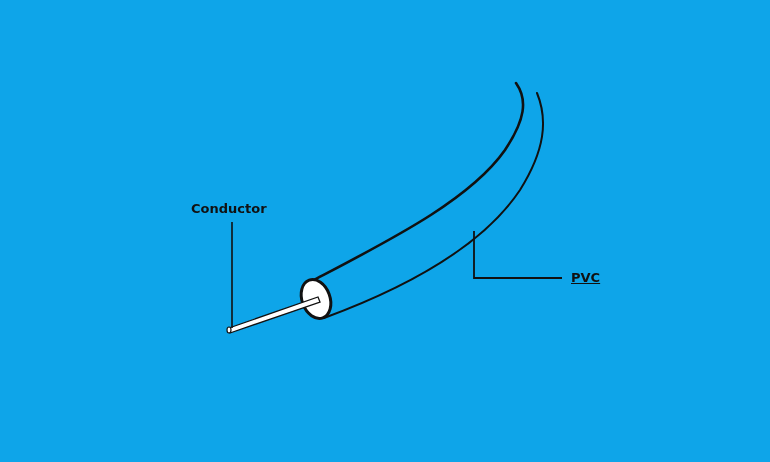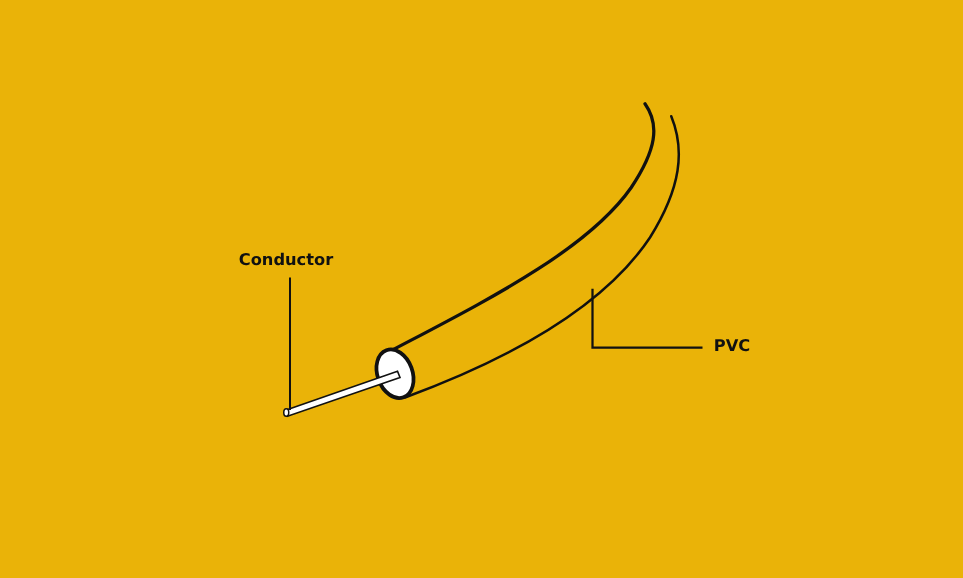--- a/index.html
+++ b/index.html
@@ -1,16 +1,16 @@
 <!DOCTYPE html>
 <html><head>
   <meta charset="utf-8">
   <style>
     html, body { margin: 0; padding: 0; background: #ffffff; }
-    #canvas { position: relative; width: 770px; height: 462px; background: #eab308; overflow: hidden; }
+    #canvas { position: relative; width: 770px; height: 462px; background: #0ea5e9; overflow: hidden; }
     svg { position: absolute; left: 0; top: 0; }
     .label { position: absolute; font-family: "DejaVu Sans", sans-serif; font-size: 13px; font-weight: bold; color: #111111; white-space: nowrap; }
   </style>
 </head>
 <body>
 
 <div id="canvas">
   <svg width="770" height="462" viewBox="0 0 770 462">
 
     <path d="M314 280 C 390 240, 470 200, 505 150 C 525 120, 528 100, 516 83" fill="none" stroke="#111" stroke-width="2.6" stroke-linecap="round"></path>
@@ -21,14 +21,14 @@
 
     <path d="M229 328 L 318 297 L 320 302 L 230 333 Z" fill="#fff" stroke="#111" stroke-width="1.3"></path>
     <ellipse cx="229" cy="330" rx="2" ry="3" fill="#fff" stroke="#111" stroke-width="1.2"></ellipse>
 
     <line x1="232" y1="222" x2="232" y2="328" stroke="#111" stroke-width="1.6"></line>
 
     <polyline points="474,231 474,278 562,278" fill="none" stroke="#111" stroke-width="1.8"></polyline>
   </svg>
 
   <div class="label" style="left:191px; top:201px;">Conductor</div>
-  <div class="label" style="left:571px; top:270px;">PVC</div>
+  <div class="label" style="left:571px; top:270px;text-decoration:underline;">PVC</div>
 </div>
 
 </body></html>

